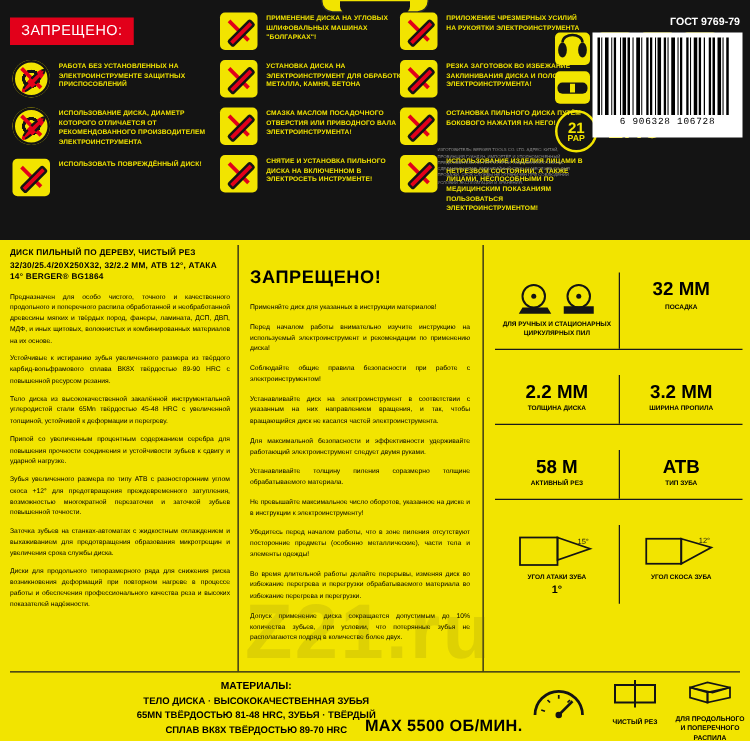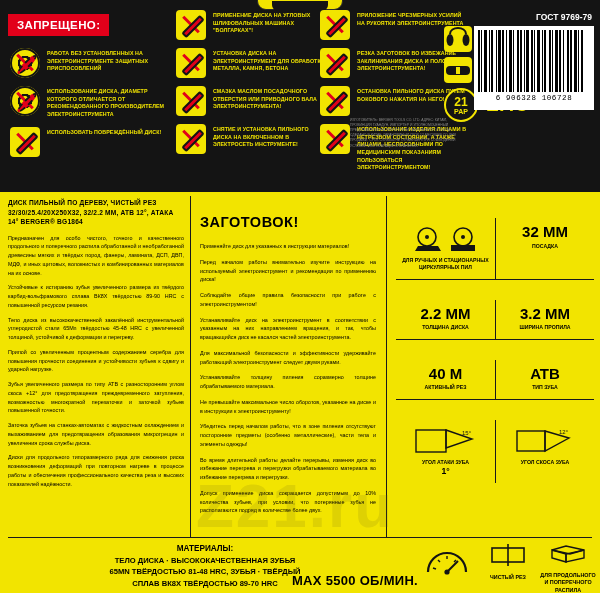--- a/index.html
+++ b/index.html
@@ -33,21 +33,21 @@
     width: 56px; height: 10px;
     background: #141414;
     border-radius: 0 0 6px 6px;
   }
 
   .zapret-box {
     position: absolute;
     left: 8px; top: 14px;
     background: #e2001a;
     color: #fff;
-    font-weight: bold;
+    font-weight: normal;
     font-size: 11.5px;
     letter-spacing: .4px;
     padding: 5px 9px 5px 9px;
   }
 
   
   .warn-col {
     position: absolute;
     color: #f2e400;
   }
@@ -554,21 +554,21 @@
     <p>Предназначен для особо чистого, точного и качественного продольного и поперечного распила обработанной и необработанной древесины мягких и твёрдых пород, фанеры, ламината, ДСП, ДВП, МДФ, и иных щитовых, волокнистых и комбинированных материалов на их основе.</p>
     <p>Устойчивые к истиранию зубья увеличенного размера из твёрдого карбид-вольфрамового сплава ВК8Х твёрдостью 89-90 HRC с повышенной ресурсом резания.</p>
     <p>Тело диска из высококачественной закалённой инструментальной углеродистой стали 65Mn твёрдостью 45-48 HRC с увеличенной толщиной, устойчивой к деформации и перегреву.</p>
     <p>Припой со увеличенным процентным содержанием серебра для повышения прочности соединения и устойчивости зубьев к сдвигу и ударной нагрузке.</p>
     <p>Зубья увеличенного размера по типу ATB с разносторонним углом скоса +12° для предотвращения преждевременного затупления, возможностью многократной перезаточки и заточкой зубьев повышенной точности.</p>
     <p>Заточка зубьев на станках-автоматах с жидкостным охлаждением и выхаживанием для предотвращения образования микротрещин и увеличения срока службы диска.</p>
     <p>Диски для продольного типоразмерного ряда для снижения риска возникновения деформаций при повторном нагреве в процессе работы и обеспечения профессионального качества реза и высоких показателей надёжности.</p>
   </div>
 
   <div class="mid-col">
-    <div class="mid-title">ЗАГОТОВОК!</div>
+    <div class="mid-title">ЗАПРЕЩЕНО!</div>
     <p>Применяйте диск для указанных в инструкции материалов!</p>
     <p>Перед началом работы внимательно изучите инструкцию на используемый электроинструмент и рекомендации по применению диска!</p>
     <p>Соблюдайте общие правила безопасности при работе с электроинструментом!</p>
     <p>Устанавливайте диск на электроинструмент в соответствии с указанным на них направлением вращения, и так, чтобы вращающийся диск не касался частей электроинструмента.</p>
     <p>Для максимальной безопасности и эффективности удерживайте работающий электроинструмент следует двумя руками.</p>
     <p>Устанавливайте толщину пиления соразмерно толщине обрабатываемого материала.</p>
     <p>Не превышайте максимальное число оборотов, указанное на диске и в инструкции к электроинструменту!</p>
     <p>Убедитесь перед началом работы, что в зоне пиления отсутствуют посторонние предметы (особенно металлические), части тела и элементы одежды!</p>
     <p>Во время длительной работы делайте перерывы, изменяя диск во избежание перегрева и перегрузки обрабатываемого материала во избежание перегрева и перегрузки.</p>
     <p>Допуск применение диска сокращается допустимым до 10% количества зубьев, при условии, что потерянные зубья не располагаются подряд в количестве более двух.</p>
@@ -602,21 +602,21 @@
         <div class="spec-lab">ТОЛЩИНА ДИСКА</div>
       </div>
       <div class="spec-cell">
         <div class="spec-val">3.2 ММ</div>
         <div class="spec-lab">ШИРИНА ПРОПИЛА</div>
       </div>
     </div>
 
     <div class="spec-row">
       <div class="spec-cell">
-        <div class="spec-val">40 М</div>
+        <div class="spec-val">58 М</div>
         <div class="spec-lab">АКТИВНЫЙ РЕЗ</div>
       </div>
       <div class="spec-cell">
         <div class="spec-val">ATB</div>
         <div class="spec-lab">ТИП ЗУБА</div>
       </div>
     </div>
 
     <div class="spec-row">
       <div class="spec-cell">

